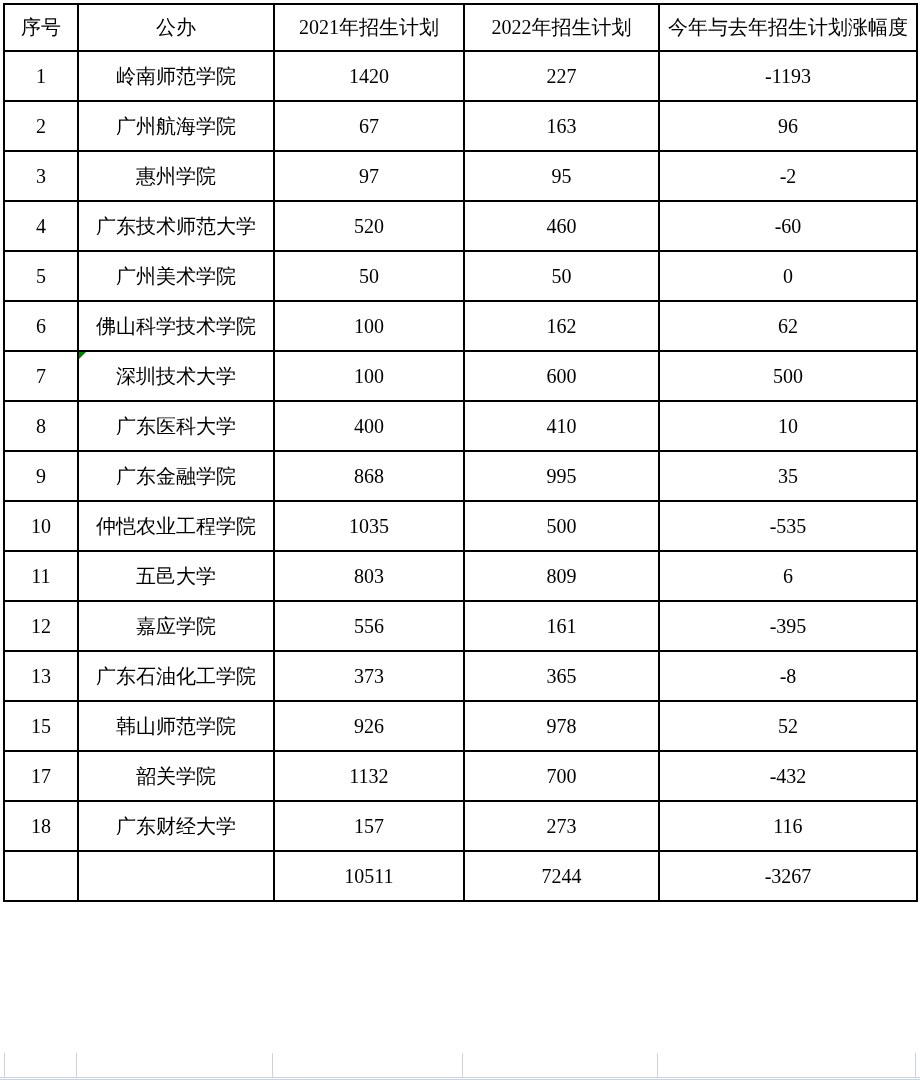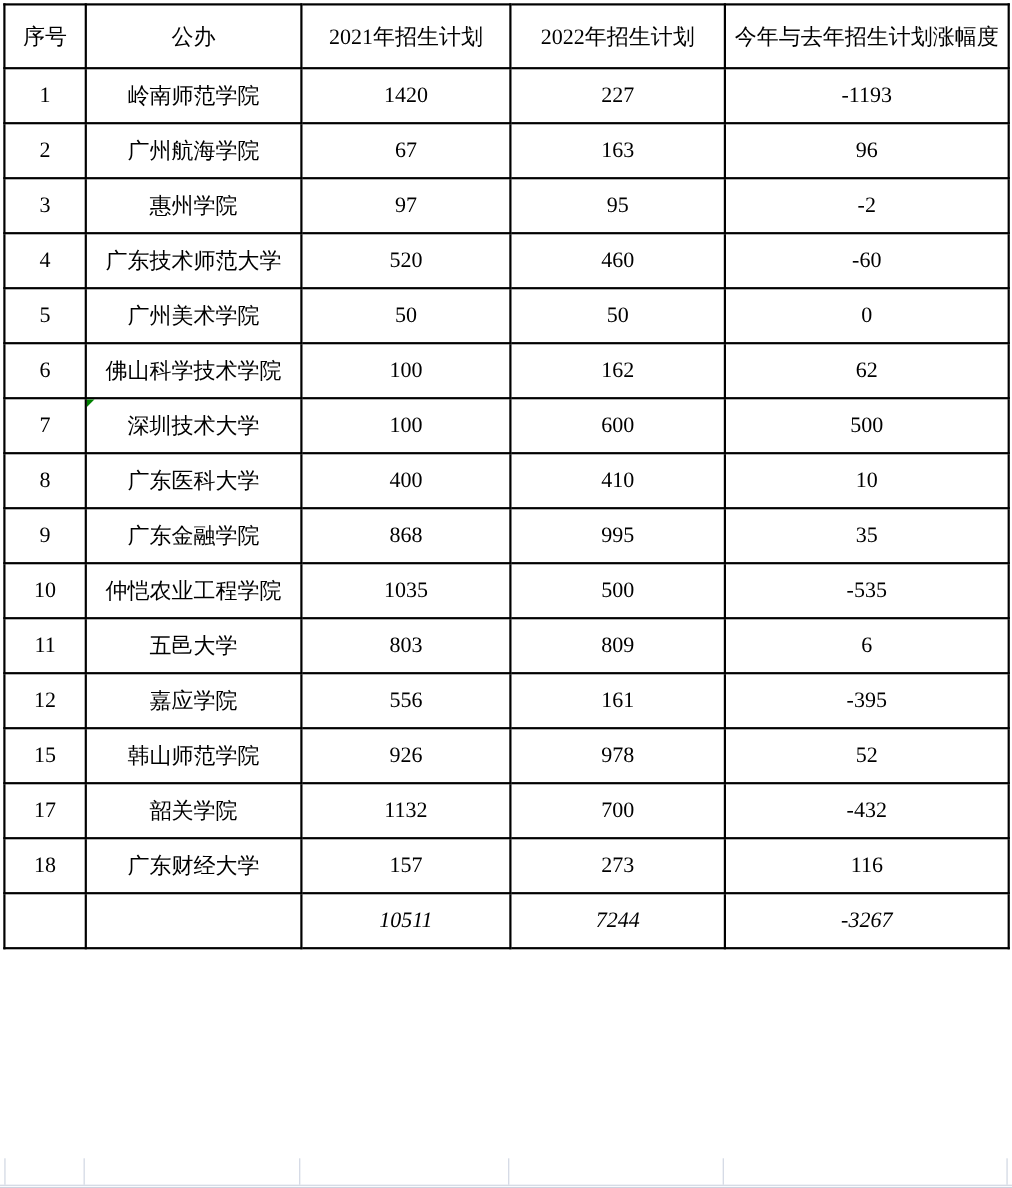--- a/index.html
+++ b/index.html
@@ -30,23 +30,23 @@
   table.main td {
     border: 2px solid #000000;
     text-align: center;
     vertical-align: middle;
     font-size: 20px;
     font-weight: normal;
     padding: 0;
     overflow: hidden;
     white-space: nowrap;
   }
-  tr.header-row { height: 58px; }
+  tr.header-row { height: 47px; }
   tr.data-row   { height: 50px; }
-  tr.totals-row { height: 50px; font-style: italic; }
+  tr.totals-row { height: 50px; }
   td.has-marker { position: relative; font-family: Liberation Mono, monospace; }
   .marker {
     position: absolute;
     top: 0;
     left: 0;
     width: 0;
     height: 0;
     border-top: 7px solid #008000;
     border-right: 7px solid transparent;
   }
@@ -167,20 +167,27 @@
           <td>6</td>
         </tr>
         <tr class="data-row">
           <td>12</td>
           <td>嘉应学院</td>
           <td>556</td>
           <td>161</td>
           <td>-395</td>
         </tr>
         <tr class="data-row">
+          <td>13</td>
+          <td>广东石油化工学院</td>
+          <td>373</td>
+          <td>365</td>
+          <td>-8</td>
+        </tr>
+        <tr class="data-row">
           <td>15</td>
           <td>韩山师范学院</td>
           <td>926</td>
           <td>978</td>
           <td>52</td>
         </tr>
         <tr class="data-row">
           <td>17</td>
           <td>韶关学院</td>
           <td>1132</td>

